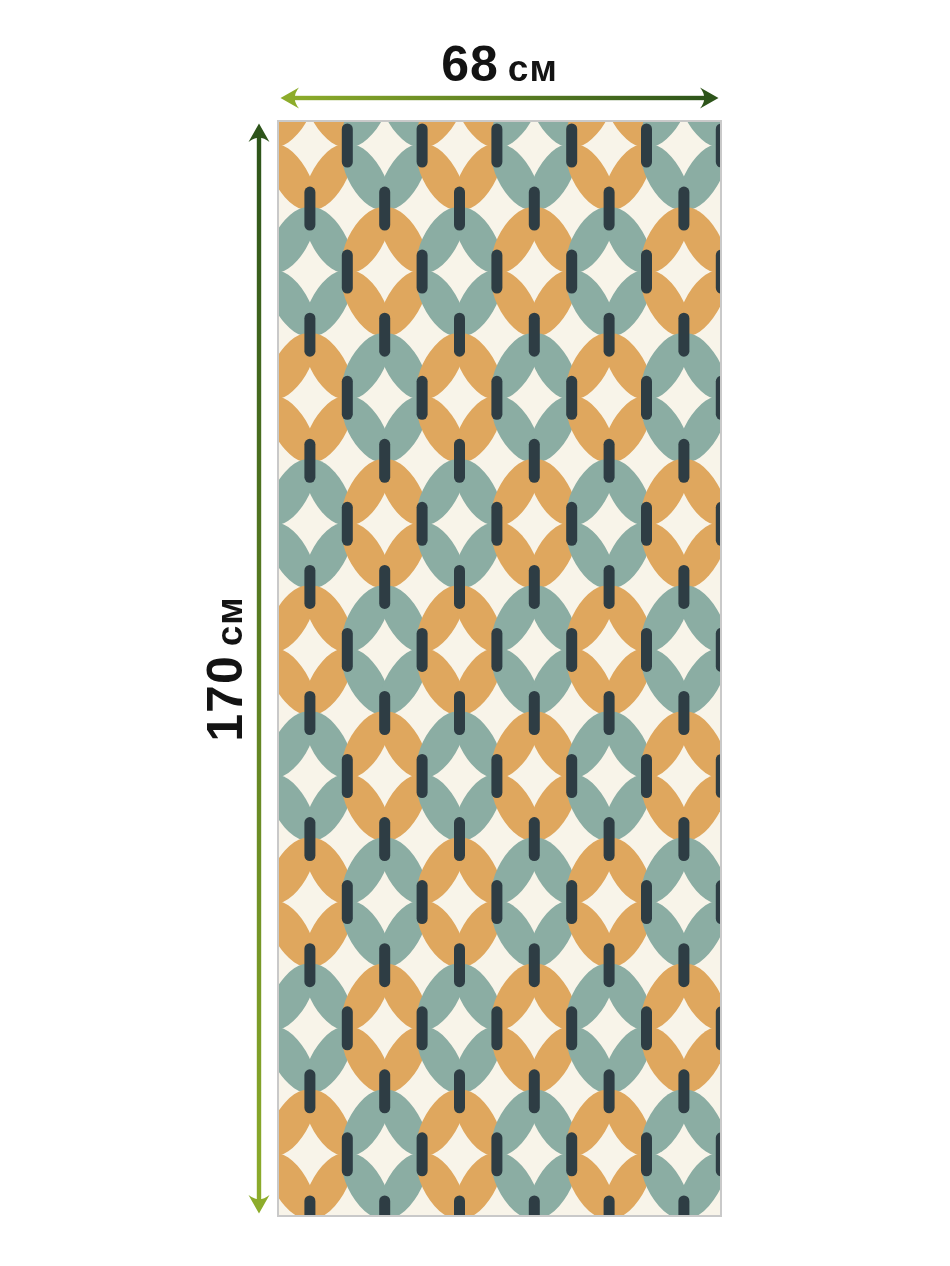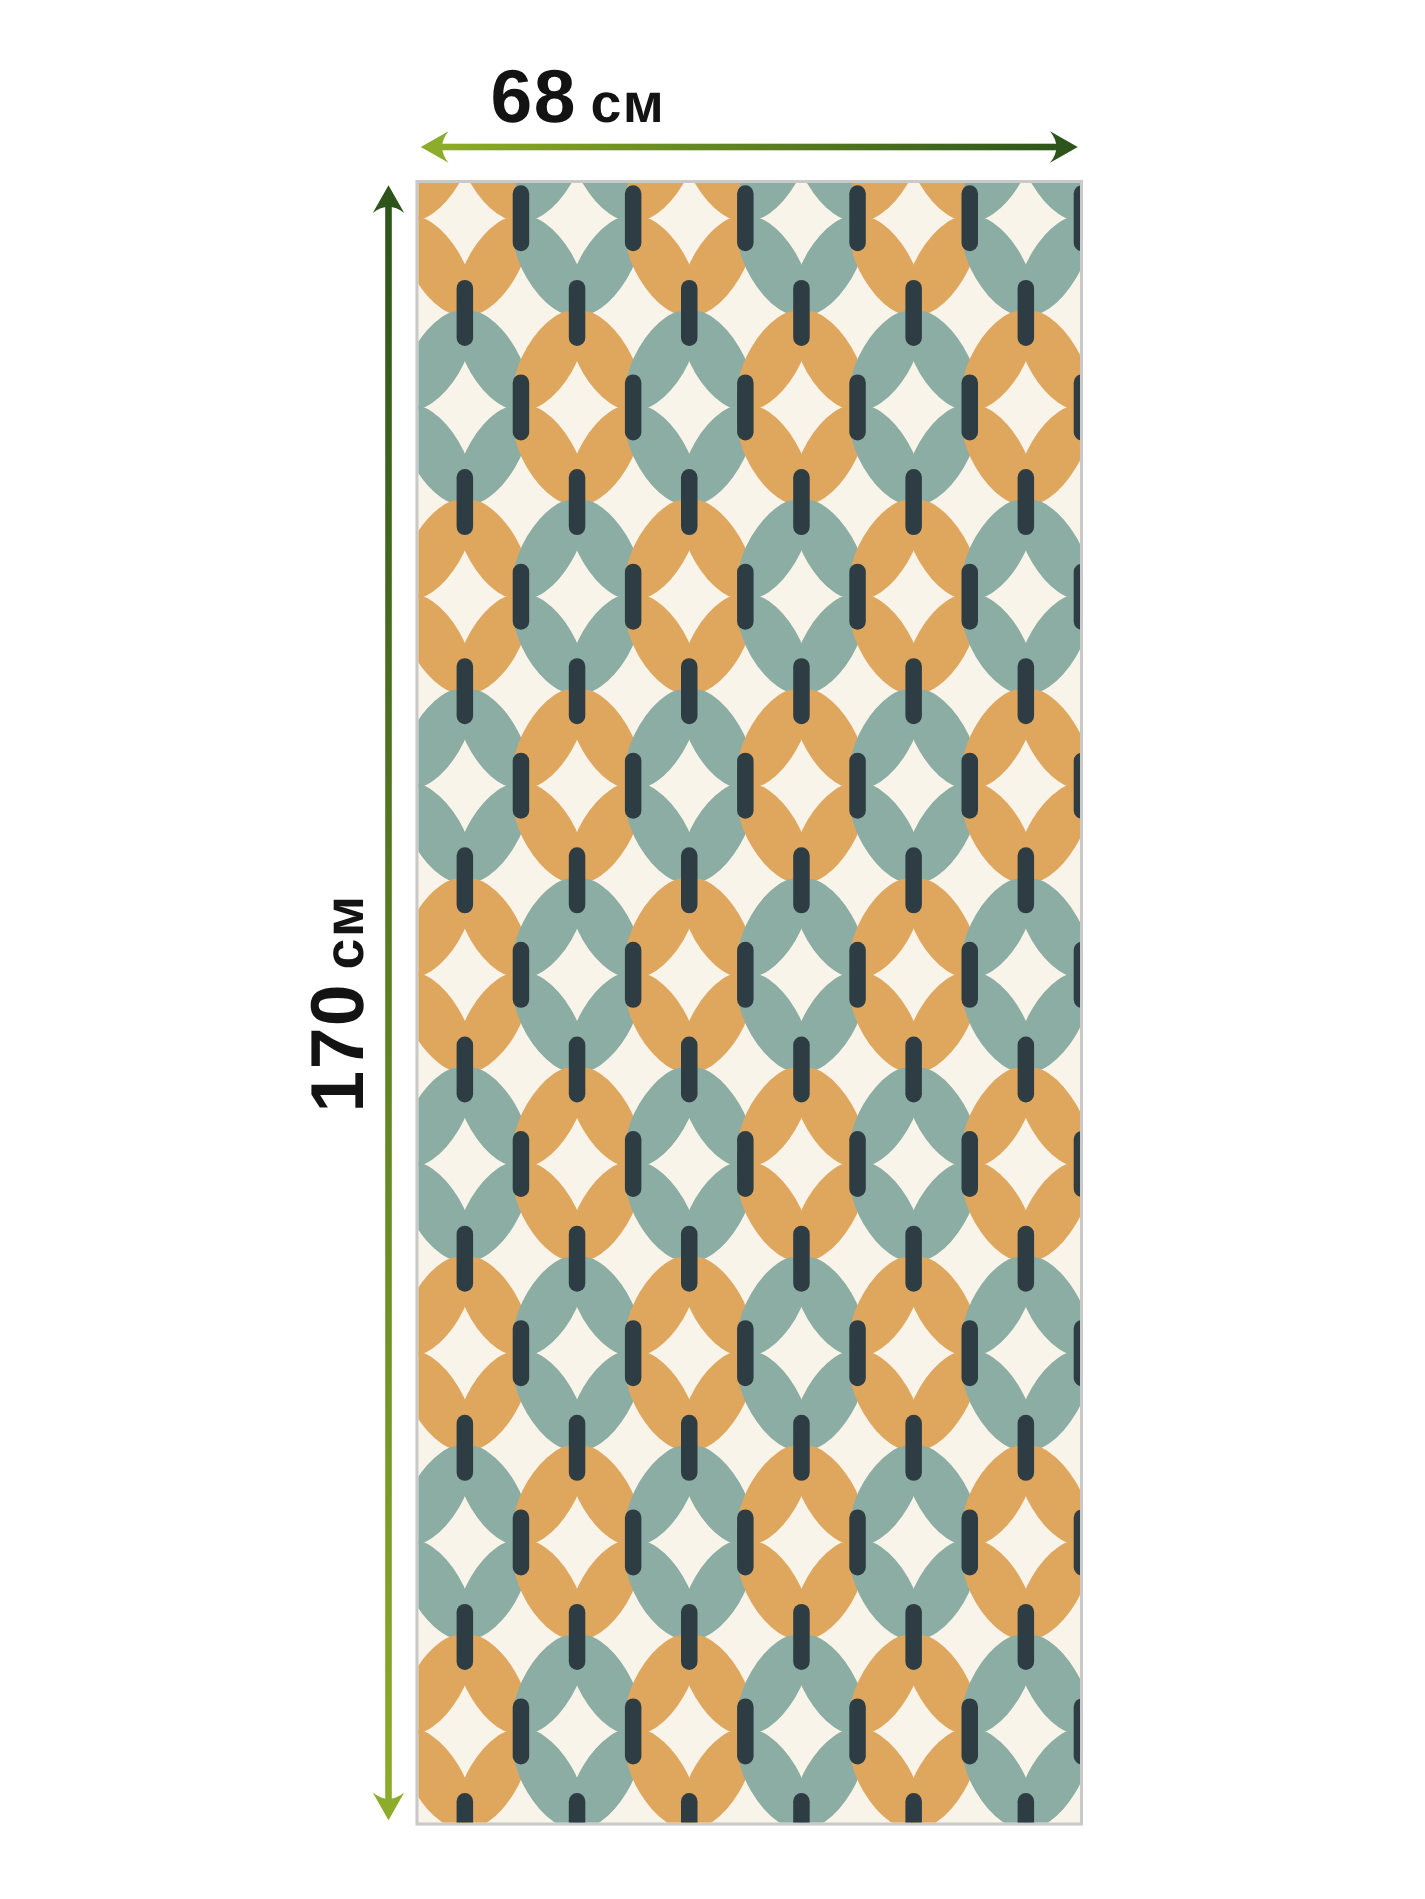--- a/index.html
+++ b/index.html
@@ -4,21 +4,21 @@
 <style>
   html,body{margin:0;padding:0;background:#ffffff;}
   .canvas{position:relative;width:950px;height:1266px;background:#ffffff;overflow:hidden;
           font-family:"Liberation Sans",sans-serif;}
   .panel{position:absolute;left:277px;top:120px;width:445px;height:1097px;
          box-sizing:border-box;border:2px solid #c9c9c9;}
   .panel svg{display:block;width:100%;height:100%;}
   .dim-label{position:absolute;color:#131313;font-weight:700;white-space:nowrap;}
   .dim-value{font-size:50px;letter-spacing:1px;}
   .dim-unit{font-size:37px;margin-left:9px;letter-spacing:1px;}
-  .width-label{left:327px;top:36px;width:345px;height:56px;line-height:56px;text-align:left;}
+  .width-label{left:327px;top:36px;width:345px;height:56px;line-height:56px;text-align:center;}
   .height-label{left:75px;top:640px;width:300px;height:58px;line-height:58px;text-align:center;
                 transform:rotate(-90deg);}
   .h-arrow{position:absolute;left:277px;top:84px;width:445px;height:28px;}
   .v-arrow{position:absolute;left:245px;top:120px;width:28px;height:1097px;}
 </style>
 </head>
 <body>
 
 <div class="canvas">
 

